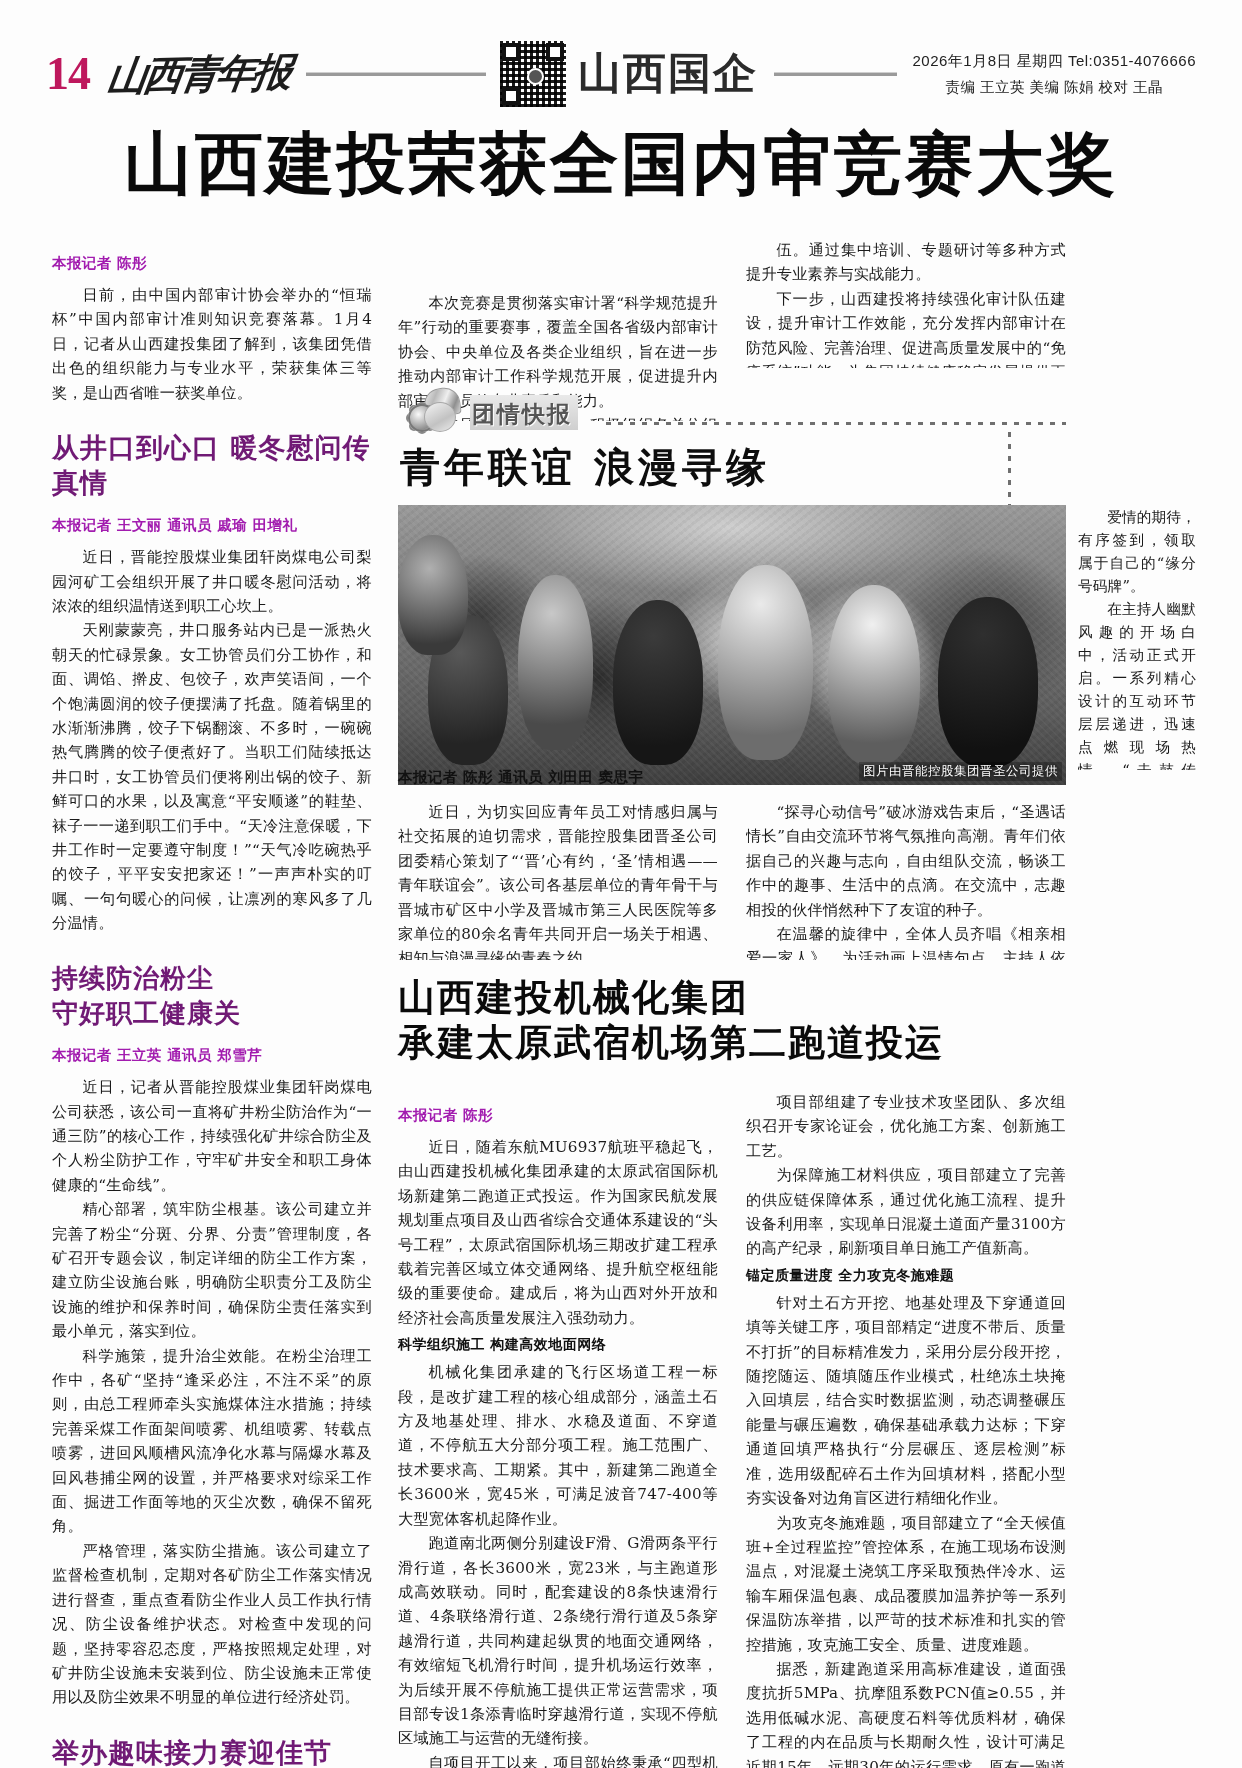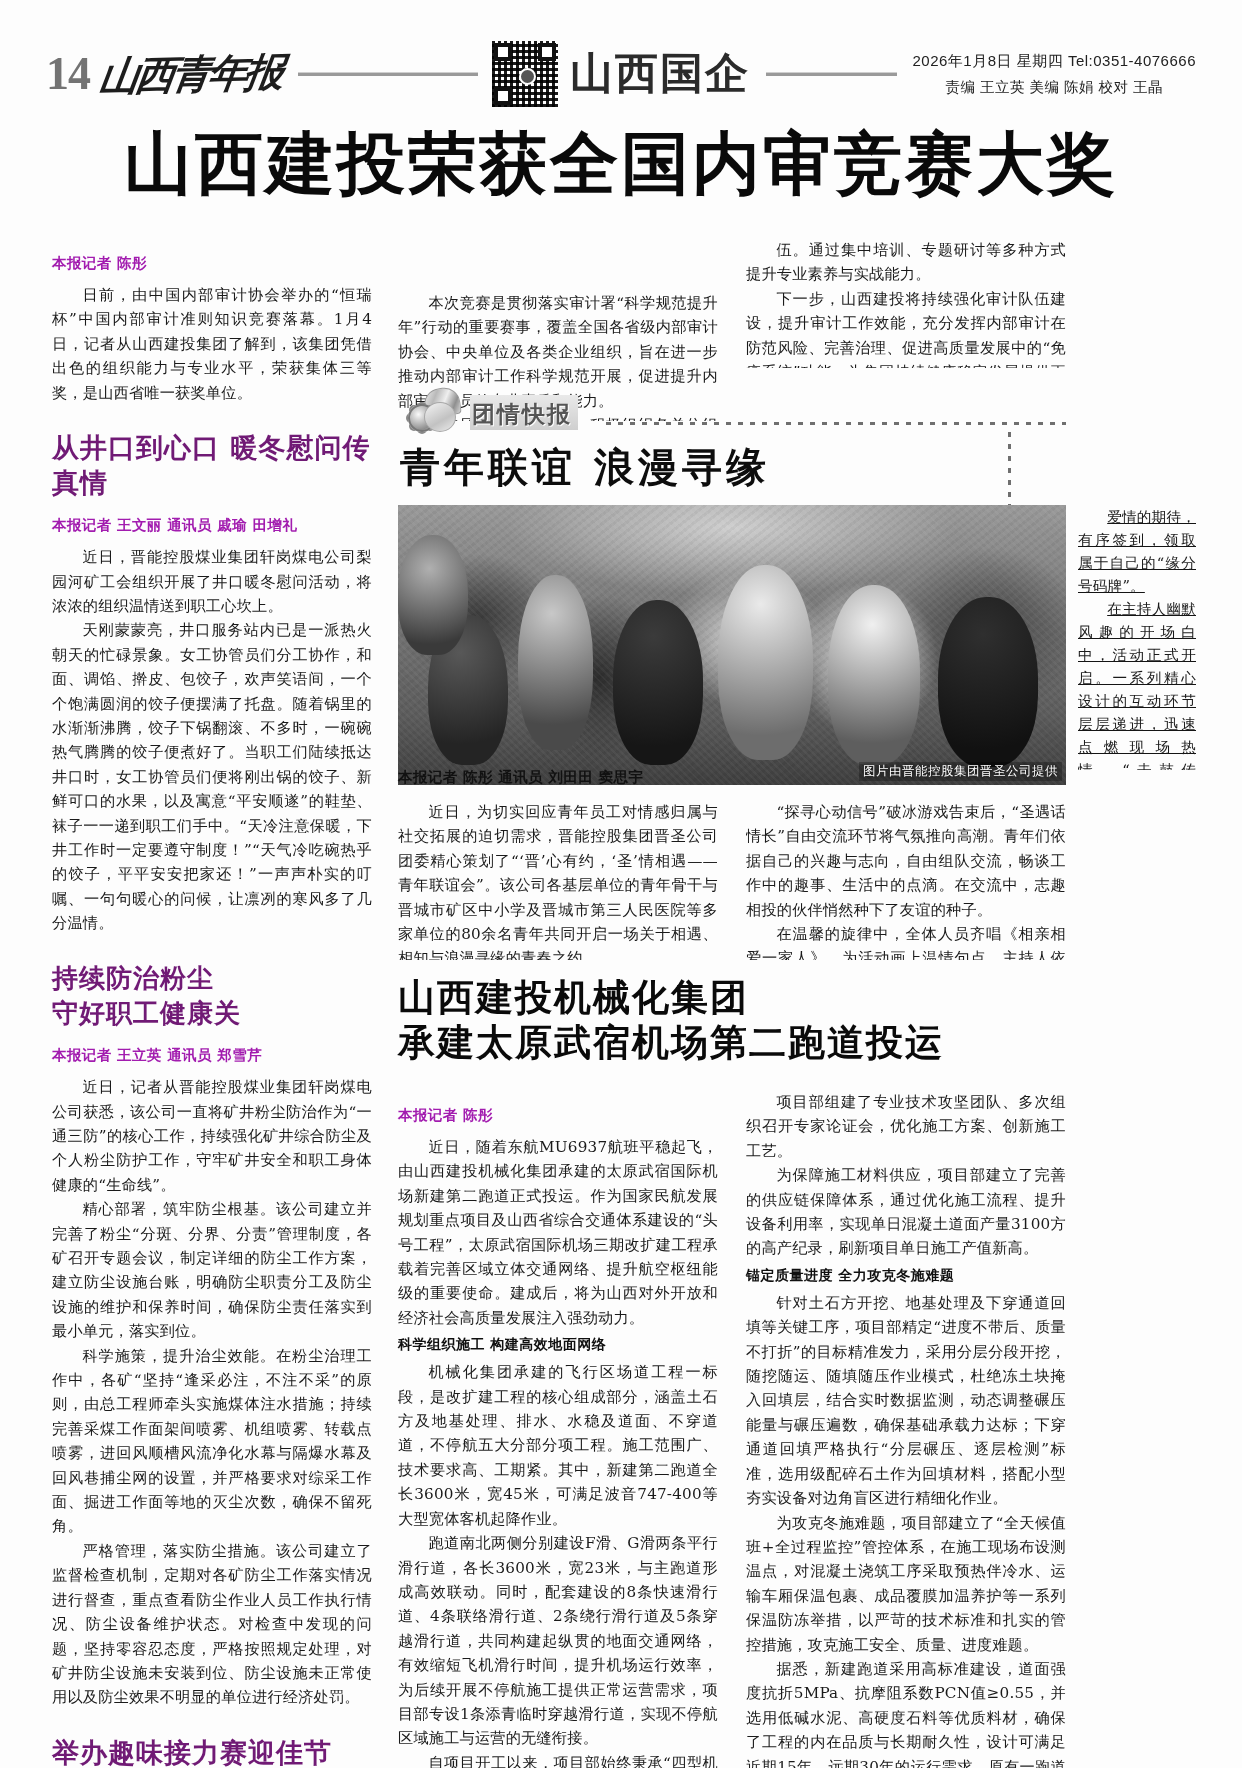--- a/index.html
+++ b/index.html
@@ -15,22 +15,22 @@
     background:#fdfdfd;
     padding:0;box-sizing:border-box;
   }
   
   .masthead{
     position:absolute;left:46px;top:36px;width:1150px;height:76px;
     display:flex;align-items:center;
   }
   .folio{
     font-family:"Liberation Serif",serif;
-    font-size:46px;font-weight:bold;color:#737373;
-    letter-spacing:-1px;line-height:1;margin-right:10px;
+    font-size:46px;font-weight:bold;color:#be185d;
+    letter-spacing:-1px;line-height:1;margin-right:18px;
   }
   .paper-logo{
     font-family:"DejaVu Serif",serif;
     font-size:40px;font-weight:bold;font-style:italic;
     color:#1d1d1d;letter-spacing:-4px;
     transform:skewX(-9deg) rotate(-1.5deg);
     white-space:nowrap;
   }
   .rule-left{
     flex:0 0 180px;height:3px;background:#9a9a9a;margin:0 14px 0 18px;
@@ -316,21 +316,21 @@
   <div class="mid-feature" style="top:800px;height:160px;overflow:hidden;">
     <p class="bt">近日，为切实回应青年员工对情感归属与社交拓展的迫切需求，晋能控股集团晋圣公司团委精心策划了“‘晋’心有约，‘圣’情相遇——青年联谊会”。该公司各基层单位的青年骨干与晋城市矿区中小学及晋城市第三人民医院等多家单位的80余名青年共同开启一场关于相遇、相知与浪漫寻缘的青春之约。</p>
 
   </div>
 
   <div class="right-feature2" style="top:800px;height:160px;overflow:hidden;">
     <p class="bt">“探寻心动信号”破冰游戏告束后，“圣遇话情长”自由交流环节将气氛推向高潮。青年们依据自己的兴趣与志向，自由组队交流，畅谈工作中的趣事、生活中的点滴。在交流中，志趣相投的伙伴悄然种下了友谊的种子。</p>
     <p class="bt">在温馨的旋律中，全体人员齐唱《相亲相爱一家人》，为活动画上温情句点。主持人依据各组累计获得的玫瑰花数量，揭晓冠、亚、季军。</p>
   </div>
 
-  <div class="right-feature" style="top:505px;height:265px;overflow:hidden;text-decoration:underline;">
+  <div class="right-feature" style="top:505px;height:265px;overflow:hidden;">
     <p class="bt" style="font-size:14.6px;line-height:23px;">爱情的期待，有序签到，领取属于自己的“缘分号码牌”。</p>
     <p class="bt" style="font-size:14.6px;line-height:23px;">在主持人幽默风趣的开场白中，活动正式开启。一系列精心设计的互动环节层层递进，迅速点燃现场热情。“击鼓传花”环节，鼓声停歇，灯光聚焦，青年们大方登台，围绕兴趣爱好、职业理想、恋爱观念等内容展开生动分享；“趣话泡泡”游戏妙趣横生，青年们在追逐与协作中释放天性，陌生感在欢笑中慢慢消融；“爱情拼图”则通过碎片拼合，引导青年们了解彼此的兴趣与生活轨迹，在合作中洞察性格，产生共鸣。</p>
   </div>
 
   <div class="head2">
     <div>山西建投机械化集团</div>
     <div>承建太原武宿机场第二跑道投运</div>
   </div>
 
   <div class="lc lc-a">

